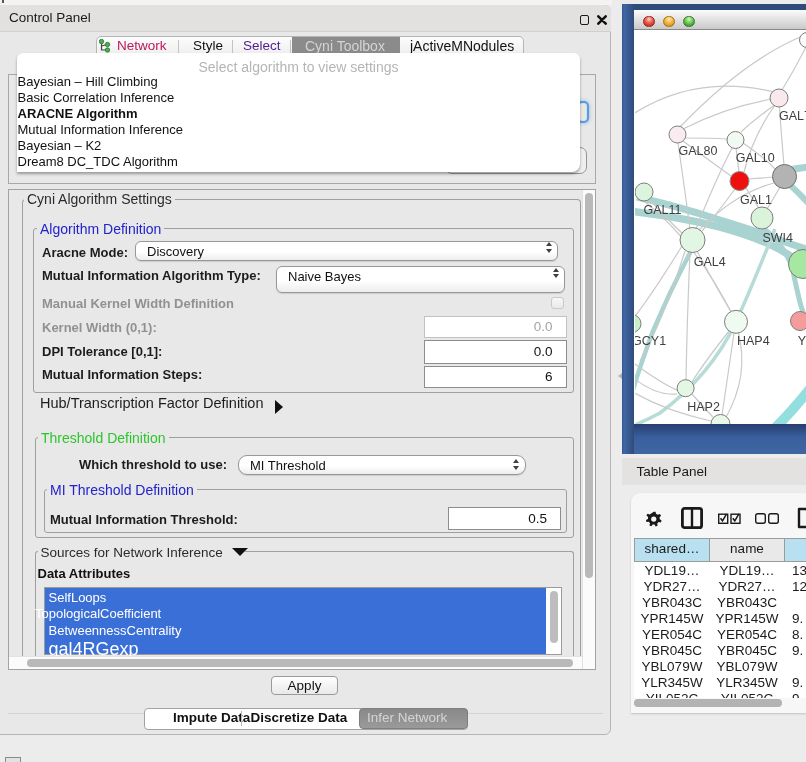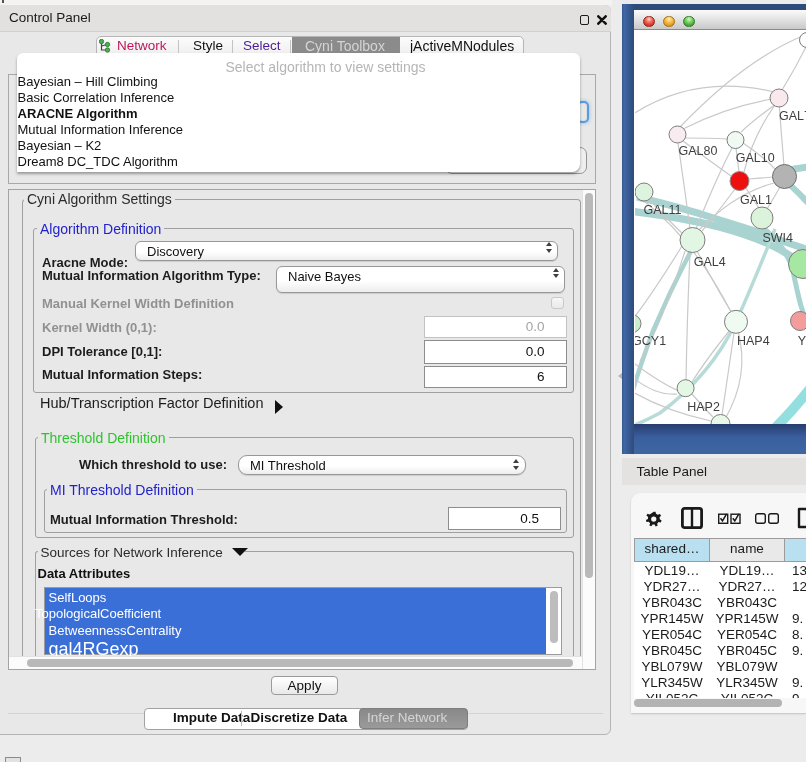--- a/index.html
+++ b/index.html
@@ -8,21 +8,21 @@
 .abs { position:absolute; }
 .lbl { position:absolute; font-size:13px; font-weight:bold; color:#1c1c1c; white-space:nowrap; }
 .glbl { position:absolute; font-size:13px; font-weight:bold; color:#919191; white-space:nowrap; }
 .gbox { position:absolute; border:1px solid #9f9f9f; border-radius:3px; }
 .gtitle { position:absolute; font-size:14px; color:#2b2b2b; background:#e8e8e8; padding:0 3px; white-space:nowrap; }
 .combo { position:absolute; border:1px solid #989898; border-radius:6px;
   background:linear-gradient(#ffffff 55%,#ededed); font-size:13px; color:#111;
   box-shadow:0 1px 1px rgba(0,0,0,0.12); }
 .combo .ct { position:absolute; left:11px; top:2px; }
 .field { position:absolute; border:1px solid #8d8d8d; background:#fff; font-size:13.5px;
-  color:#111; text-align:right; padding-right:21px; }
+  color:#111; text-align:right; padding-right:13px; }
 .car { position:absolute; }
 .arrup { display:block; width:0; height:0; border-left:3px solid transparent; border-right:3px solid transparent;
   border-bottom:4.5px solid #3f3f3f; margin-bottom:2.5px; }
 .arrdn { display:block; width:0; height:0; border-left:3px solid transparent; border-right:3px solid transparent;
   border-top:4.5px solid #3f3f3f; }
 .tabsep { position:absolute; width:1px; top:40px; height:13px; background:#c3c3c3; }
 .ovitem { position:absolute; left:17.5px; font-size:13px; color:#111; white-space:nowrap; }
 .t { position:absolute; font-size:13.5px; color:#1b1b1b; white-space:nowrap; }
 </style>
 </head>
@@ -66,21 +66,21 @@
   border-radius:5px; background:#e8e8e8; box-shadow:0 0 4px #88b8e4, inset 0 0 2px #a8cdec;"></div>
 
 <div class="abs" style="left:8px; top:189px; width:588px; height:481px;
   border:1px solid #a3a3a3; background:#e8e8e8;"></div>
 
 <div class="gbox" style="left:22px; top:198.5px; width:559px; height:471px; border-radius:4px; border-bottom:none;"></div>
 <div class="gtitle" style="left:24px; top:190.5px;">Cyni Algorithm Settings</div>
 
 <div class="gbox" style="left:33px; top:228px; width:541px; height:165px;"></div>
 <div class="gtitle" style="left:37px; top:221px; color:#2222cc;">Algorithm Definition</div>
-<div class="lbl" style="left:42px; top:255px;">Aracne Mode:</div>
+<div class="lbl" style="left:42px; top:245px;">Aracne Mode:</div>
 <div class="combo" style="left:135px; top:240.5px; width:423px; height:20px;">
   <span class="ct">Discovery</span>
   <span class="car" style="right:5px; top:0.5px;">
       <span class="arrup"></span>
       <span class="arrdn"></span>
     </span>
   </div>
 <div class="lbl" style="left:42px; top:267.5px;">Mutual Information Algorithm Type:</div>
 <div class="combo" style="left:276px; top:266px; width:288.5px; height:27px;">
   <span class="ct">Naive Bayes</span>
@@ -150,21 +150,21 @@
 <div class="abs" style="left:154px; top:710px; font-size:13.5px; font-weight:bold; color:#111;padding-left:19px;">Impute Data</div>
 <div class="abs" style="left:241px; top:711px; width:1px; height:15px; background:#b9b9b9;"></div>
 <div class="abs" style="left:250.5px; top:710px; font-size:13.5px; font-weight:bold; color:#111;">Discretize Data</div>
 <div class="abs" style="left:367px; top:710px; font-size:13.5px; color:#d7d5d3;">Infer Network</div>
 
 <div class="abs" style="left:5px; top:757px; width:16px; height:10px; border:1.5px solid #8a8a8a; background:#e2e2e2;"></div>
 
 <div class="abs" style="left:17px; top:52.5px; width:563px; height:119px; background:#fff;
   border-radius:6px 6px 8px 0; box-shadow:0 2px 3px rgba(0,0,0,0.35);"></div>
 <div class="abs" style="left:17px; top:59px; width:563px; text-align:center;
-  font-size:14px; color:#b5b5b5;margin-left:27px;">Select algorithm to view settings</div>
+  font-size:14px; color:#b5b5b5;">Select algorithm to view settings</div>
 <div class="ovitem" style="top:74px;">Bayesian – Hill Climbing</div>
 <div class="ovitem" style="top:90px;">Basic Correlation Inference</div>
 <div class="ovitem" style="top:106px; font-weight:bold;">ARACNE Algorithm</div>
 <div class="ovitem" style="top:122px;">Mutual Information Inference</div>
 <div class="ovitem" style="top:138px;">Bayesian – K2</div>
 <div class="ovitem" style="top:154px;">Dream8 DC_TDC Algorithm</div>
 <div class="abs" style="left:617.5px; top:372.5px; width:0; height:0; border-top:3px solid transparent;
   border-bottom:3px solid transparent; border-right:4px solid #b4b4b4;"></div>
 
 <div class="abs" style="left:622px; top:4px; width:184px; height:450px;

